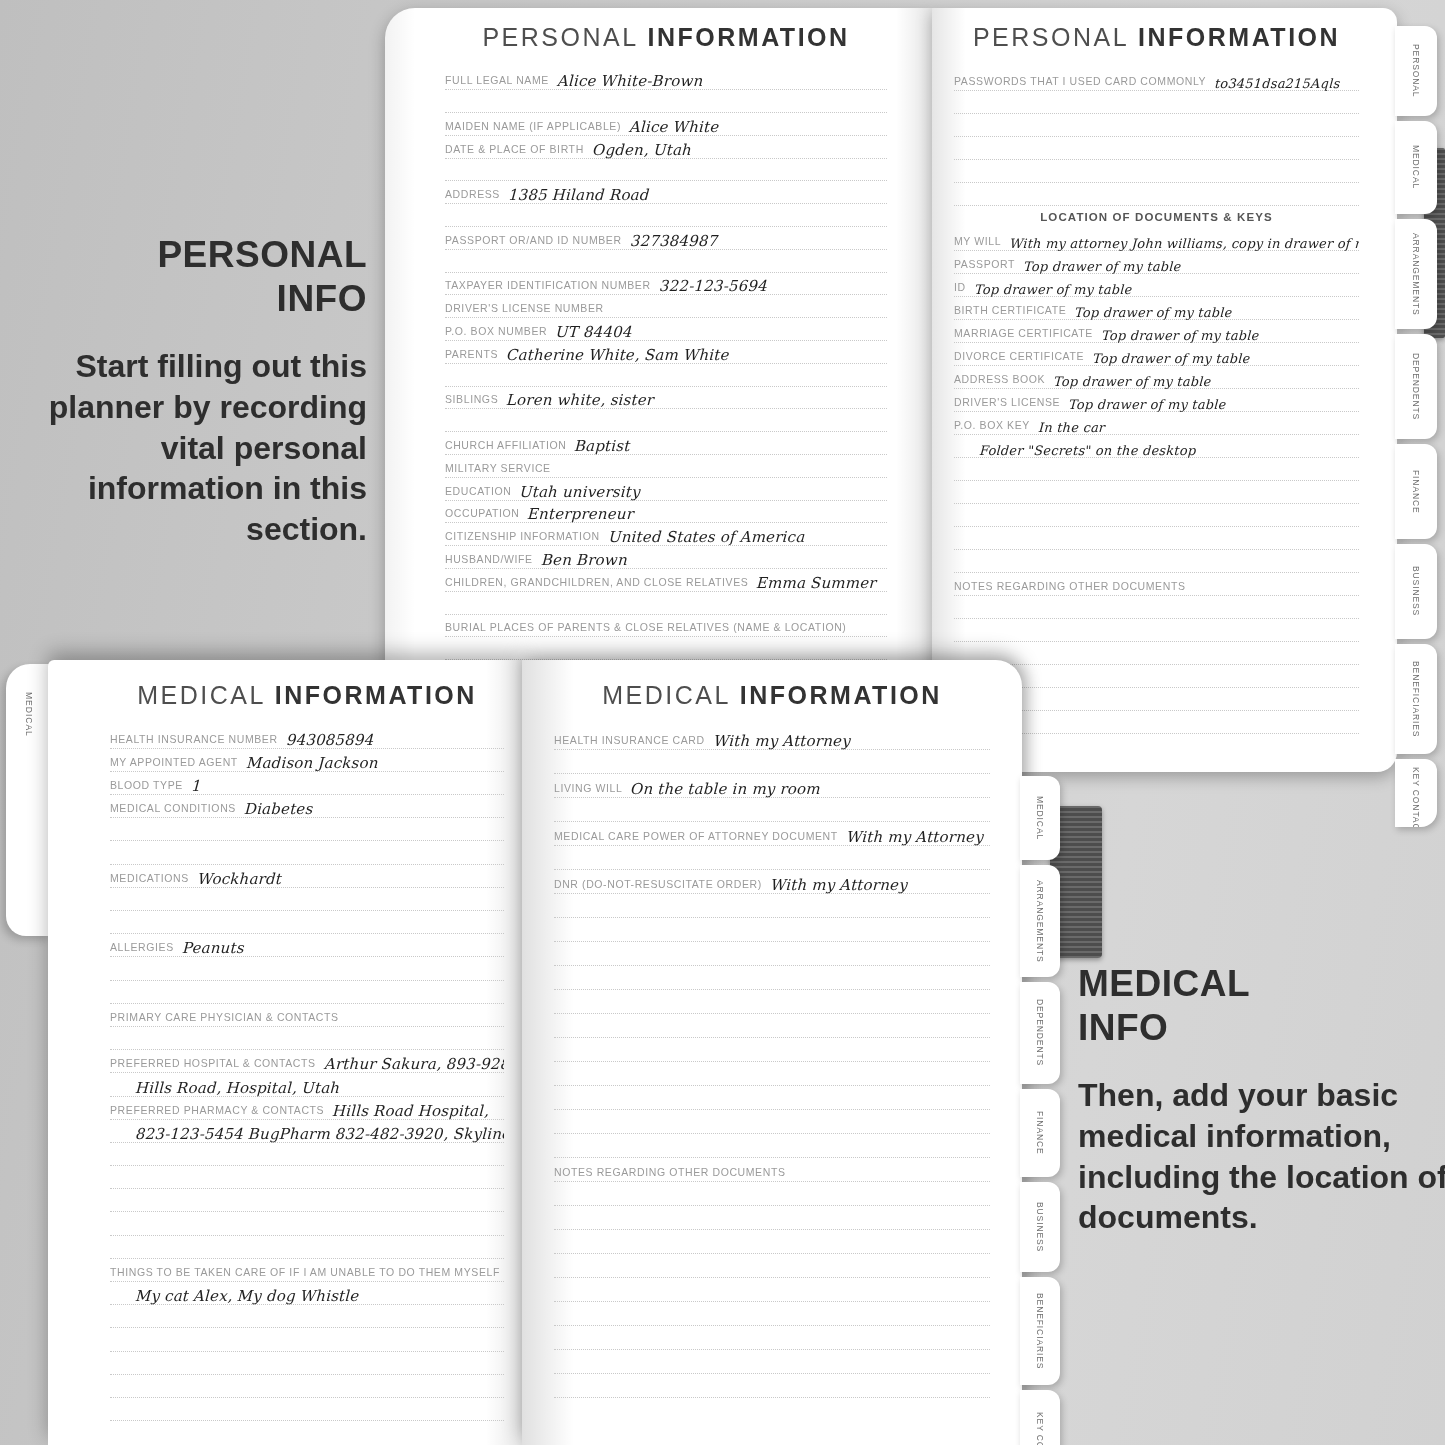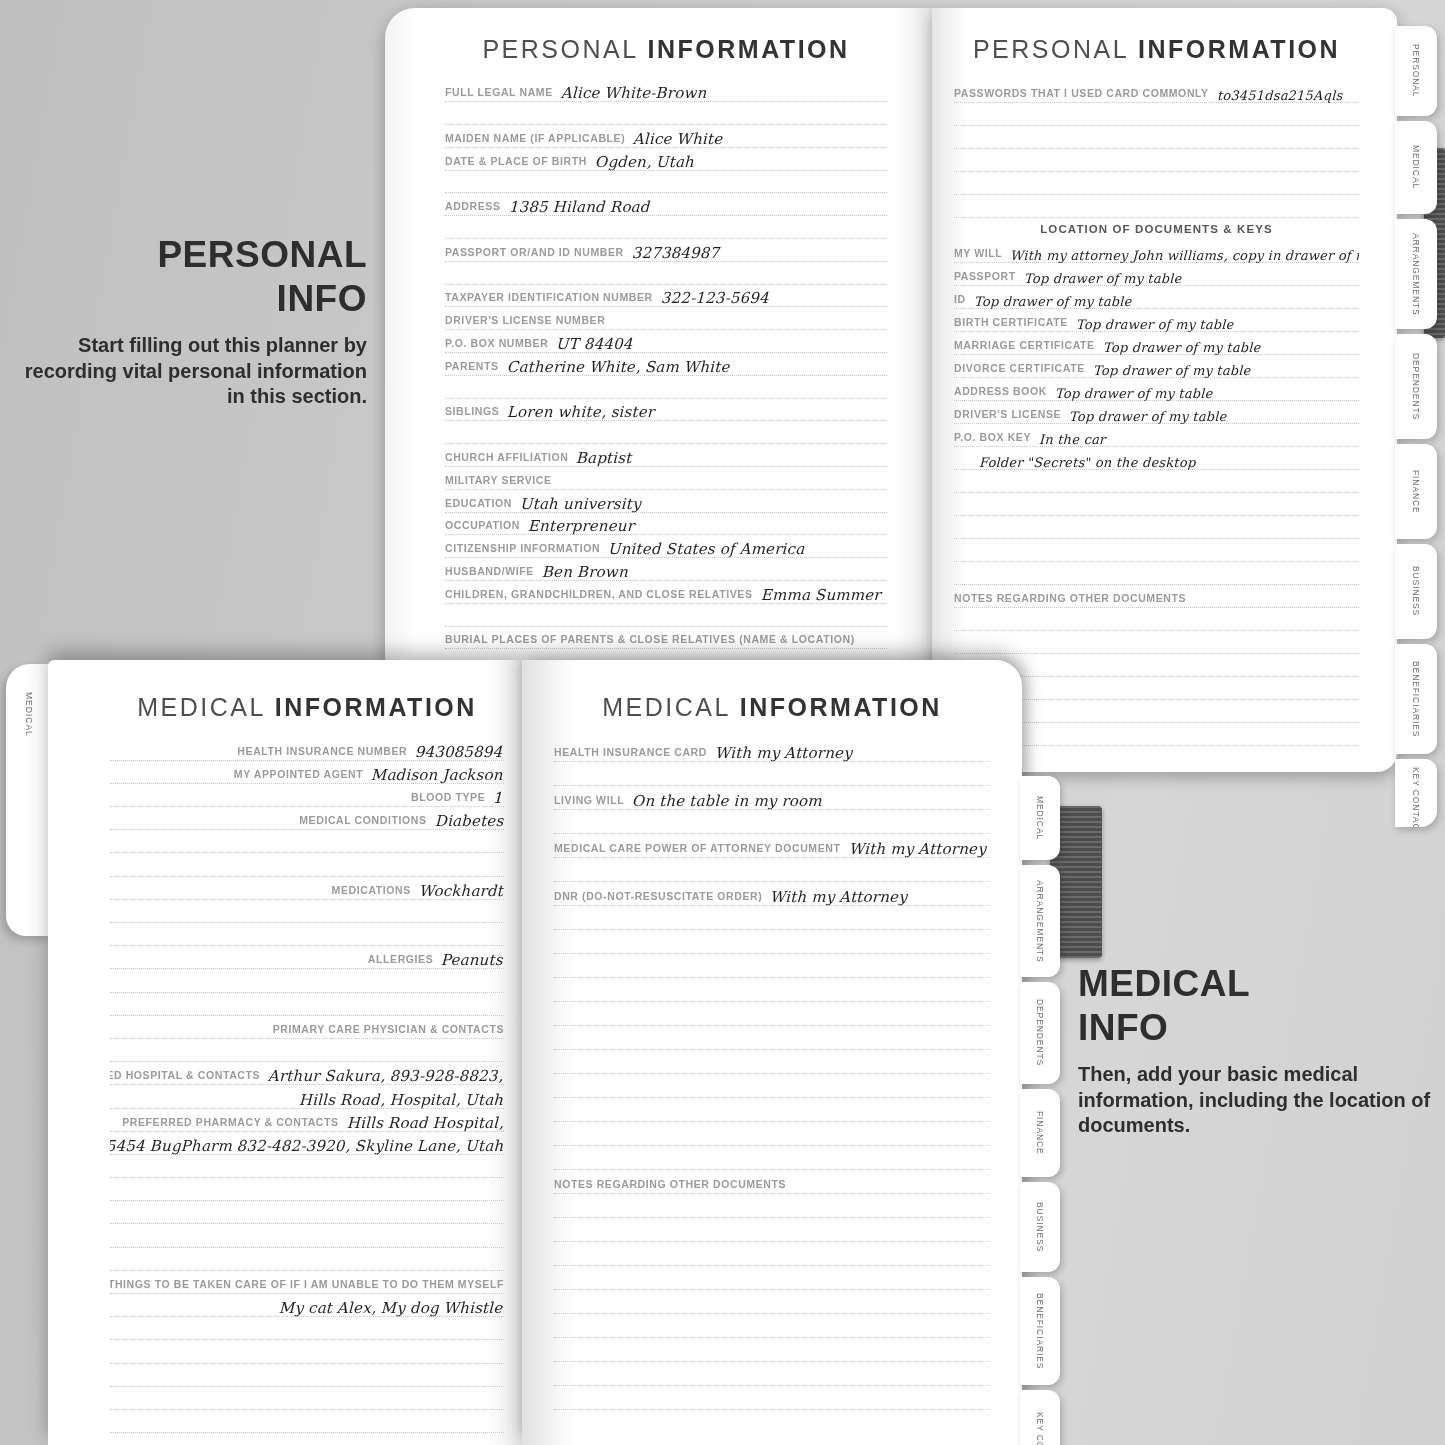--- a/index.html
+++ b/index.html
@@ -30,35 +30,35 @@
     background-image:linear-gradient(to left,rgba(0,0,0,.09),rgba(0,0,0,0) 36px);
     box-shadow:0 -7px 20px rgba(0,0,0,.30);
   }
   .page-bm{
     left:522px; top:660px; width:500px; height:785px; z-index:10;
     border-radius:0 26px 0 0; padding:22px 32px 0 32px; box-sizing:border-box; overflow:hidden;
     background-image:linear-gradient(to right,rgba(0,0,0,.12),rgba(0,0,0,0) 52px);
     box-shadow:0 -7px 20px rgba(0,0,0,.30), 6px 0 14px rgba(0,0,0,.15);
   }
   
-  .page-title{ text-align:center; margin:12px 0 16px; letter-spacing:2.5px; font-size:25px; line-height:1.1; }
+  .page-title{ text-align:center; margin:0 0 16px; letter-spacing:2.5px; font-size:25px; line-height:1.1; }
   .t-light{ font-weight:400; color:#4e4e4e; }
   .t-bold{ font-weight:800; color:#333333; margin-left:9px; }
   
   .rows{ overflow:hidden; }
   .row{
     min-height:21.8px; border-bottom:1px dotted #c9c9c9;
     display:flex; align-items:flex-end; gap:9px; overflow:visible;
   }
   .page-tr .row{ min-height:22px; }
-  .page-bl .row{ min-height:22.2px;justify-content:flex-end; }
+  .page-bl .row{ min-height:22.2px; }
   .page-bm .row{ min-height:23px; }
   .lbl{
     font-size:10.5px; color:#9a9a9a; letter-spacing:.6px; white-space:nowrap;
-    padding-bottom:3px; flex:0 0 auto;font-weight:bold;
+    padding-bottom:3px; flex:0 0 auto;
   }
   .hw{
     font-family:"DejaVu Serif", serif; font-style:italic;
     font-size:15px; color:#1f1f1f; white-space:nowrap; position:relative; top:1px;
     transform:skewX(-4deg); letter-spacing:.2px;
   }
   .page-tr .hw{ font-size:13px; }
   .row.center{ justify-content:center; border-bottom:none; align-items:center; }
   .row.center .lbl{ color:#555555; font-weight:bold; font-size:11.5px; letter-spacing:1.1px; padding-bottom:0; }
   .row.indent{ padding-left:26px; }
@@ -105,21 +105,21 @@
     box-shadow:0 2px 5px rgba(0,0,0,.35);
   }
   .band-top{ left:1424px; top:148px; width:21px; height:190px; z-index:4; border-radius:2px; }
   .band-bottom{ left:1050px; top:806px; width:52px; height:152px; z-index:9; border-radius:4px; }
   
   .caption{ position:absolute; z-index:3; color:#2e2e2e; }
   .caption-personal{ left:15px; top:233px; width:352px; text-align:right; }
   .caption-medical{ left:1078px; top:962px; width:380px; text-align:left; }
   .cap-title{ font-size:37px; font-weight:800; line-height:1.18; letter-spacing:.5px; margin:0; }
   .cap-title span{ display:block; }
-  .cap-body{ font-size:20px; font-weight:700; line-height:1.27; margin-top:13px; }
+  .cap-body{ font-size:32px; font-weight:700; line-height:1.27; margin-top:26px; }
 </style>
 </head>
 <body>
 
 <div id="canvas">
 
   <div class="page page-tl">
     <h2 class="page-title">
       <span class="t-light">PERSONAL</span><span class="t-bold">INFORMATION</span>
     </h2>

